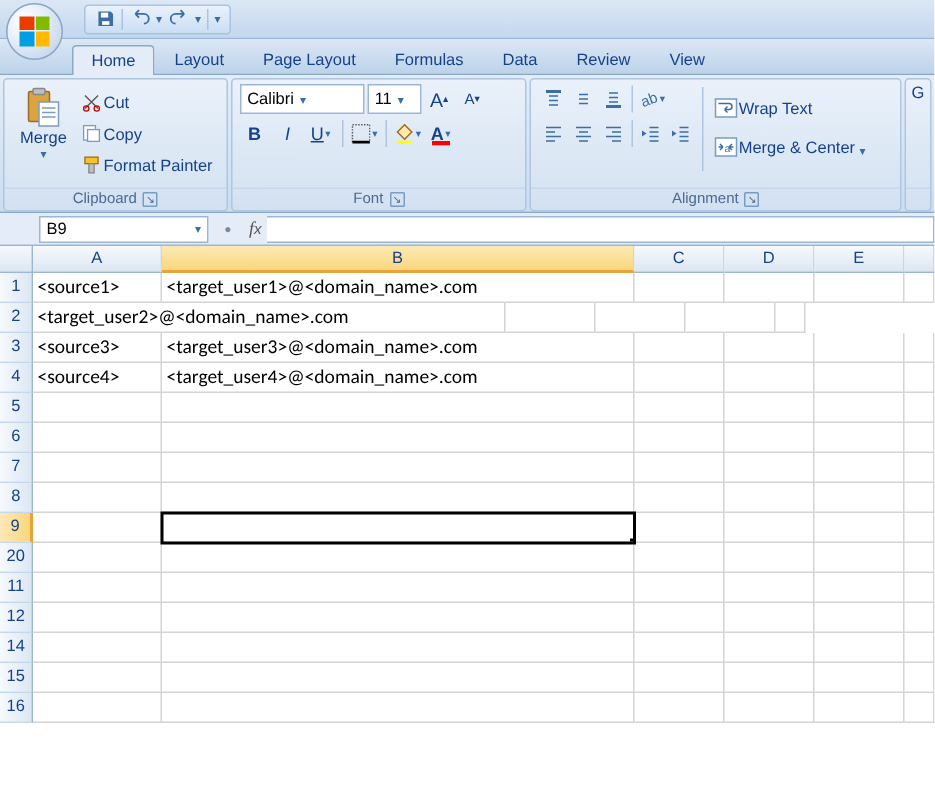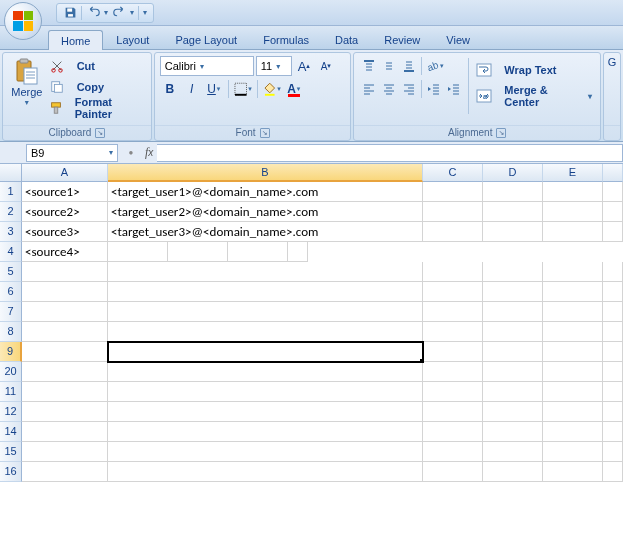--- a/index.html
+++ b/index.html
@@ -26,35 +26,35 @@
 
 .ribbon { height: 92px; background: linear-gradient(#e4ecf7,#cadef0); display: flex; border-bottom: 1px solid #8aa8c8; padding: 2px 2px 0; gap: 2px; }
 .group { background: linear-gradient(#eaf1fa,#d2e1f1); border: 1px solid #aec6e0; border-radius: 3px; display: flex; flex-direction: column; }
 .group-body { flex: 1; display: flex; align-items: flex-start; padding: 3px 5px; }
 .group-label { text-align: center; font-size: 10px; color: #4b6a92; padding: 1px 0 2px; border-top: 1px solid #c5d7eb; display:flex; justify-content:center; align-items:center; gap:4px;}
 .dlaunch { width:10px; height:10px; border:1px solid #7a9cc2; border-radius:1px; display:inline-flex; align-items:center; justify-content:center; font-size:7px; color:#4b6a92;}
 
 .bigbtn { display: flex; flex-direction: column; align-items: center; width: 42px; padding-top: 2px; color:#15428b;}
 .bigbtn .icn { width: 28px; height: 28px; display:flex; align-items:center; justify-content:center;}
 .smalllist { display:flex; flex-direction:column; gap:1px; }
-.smallbtn { display:flex; align-items:center; gap:12px; color:#15428b; padding:1px 3px; height:20px;font-weight:bold;}
+.smallbtn { display:flex; align-items:flex-end; gap:0; color:#15428b; padding:1px 3px; height:20px;}
 .smallbtn .icn { width:16px; height:14px; display:flex; align-items:center; justify-content:center;}
 
 .fontrow { display:flex; gap:2px; align-items:center; margin-bottom:3px;}
 .combo { background:#fff; border:1px solid #9db6d6; height:20px; display:flex; align-items:center; padding:0 2px 0 4px; font-size:11px;}
 .combo .dd { margin-left:4px; color:#3a6ea5; font-size:8px;}
 .iconbtn { width:20px; height:20px; border:1px solid transparent; display:flex; align-items:center; justify-content:center; color:#15428b; font-size:12px; border-radius:2px;}
 .iconbtn .dd{font-size:7px; margin-left:1px; color:#3a6ea5;}
 .sep { width:1px; height:18px; background:#aec6e0; margin:0 2px;}
 
 .alignrow{display:flex; gap:0; align-items:center; margin-bottom:3px;}
 
 
 .fbar { height: 22px; background:#e4ecf7; border-bottom:1px solid #9db6d6; display:flex; align-items:center;}
-.namebox { width:92px; height:18px; background:#fff; border:1px solid #9db6d6; margin-left:26px; display:flex; align-items:center; padding:4px 4px; font-size:11px;}
+.namebox { width:113px; height:18px; background:#fff; border:1px solid #9db6d6; margin-left:26px; display:flex; align-items:center; padding:4px 4px; font-size:11px;}
 .namebox .dd{margin-left:auto; font-size:8px; color:#3a6ea5;}
 .fxwrap{display:flex; align-items:center; flex:1; margin-left:3px;}
 .fxbtn{width:20px; height:18px; display:flex; align-items:center; justify-content:center; color:#888; font-size:8px;}
 .fx{font-style:italic; font-family:"Times New Roman",serif; color:#555; font-size:12px; padding:0 4px;}
 .finput{flex:1; height:18px; background:#fff; border:1px solid #9db6d6; border-left:none;}
 
 
 .grid { position:relative; }
 .ghead { display:flex; height:18px; }
 .corner { width:22px; background:linear-gradient(#f6f9fd,#dce7f3); border-right:1px solid #9db6d6; border-bottom:1px solid #9db6d6;}
@@ -166,21 +166,21 @@
     </div>
     <div class="group-label">
         <span>Clipboard</span>
         <span class="dlaunch">↘</span>
       </div>
   </div>
 
   <div class="group" style="width:198px;">
     <div class="group-body" style="flex-direction:column;">
       <div class="fontrow">
-        <div class="combo" style="width:94px;">
+        <div class="combo" style="width:83px;">
             <span>Calibri</span>
             <span class="dd">▾</span>
           </div>
         <div class="combo" style="width:36px;">
             <span>11</span>
             <span class="dd">▾</span>
           </div>
         <div class="iconbtn">
             <span style="font-size:13px;">A</span>
             <span style="font-size:7px;vertical-align:super;">▴</span>
@@ -357,39 +357,39 @@
         <div class="rowh">1</div>
         <div class="cell cA">&lt;source1&gt;</div>
         <div class="cell cB">&lt;target_user1&gt;@&lt;domain_name&gt;.com</div>
         <div class="cell cC"></div>
         <div class="cell cD"></div>
         <div class="cell cE"></div>
         <div class="cell cF"></div>
       </div>
       <div class="row">
         <div class="rowh">2</div>
-        <div class="cell cA">&lt;source2&gt;</div>
         <div class="cell cB">&lt;target_user2&gt;@&lt;domain_name&gt;.com</div>
         <div class="cell cC"></div>
         <div class="cell cD"></div>
         <div class="cell cE"></div>
         <div class="cell cF"></div>
       </div>
       <div class="row">
         <div class="rowh">3</div>
         <div class="cell cA">&lt;source3&gt;</div>
         <div class="cell cB">&lt;target_user3&gt;@&lt;domain_name&gt;.com</div>
         <div class="cell cC"></div>
         <div class="cell cD"></div>
         <div class="cell cE"></div>
         <div class="cell cF"></div>
       </div>
       <div class="row">
         <div class="rowh">4</div>
         <div class="cell cA">&lt;source4&gt;</div>
+        <div class="cell cB">&lt;target_user4&gt;@&lt;domain_name&gt;.com</div>
         <div class="cell cC"></div>
         <div class="cell cD"></div>
         <div class="cell cE"></div>
         <div class="cell cF"></div>
       </div>
       <div class="row">
         <div class="rowh">5</div>
         <div class="cell cA"></div>
         <div class="cell cB"></div>
         <div class="cell cC"></div>

